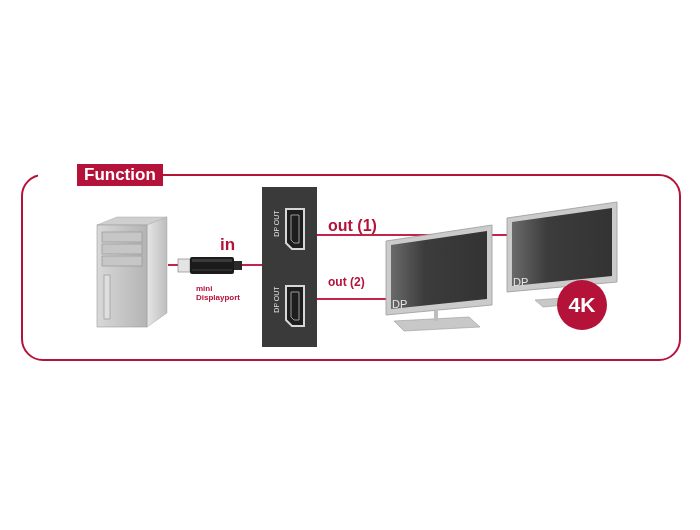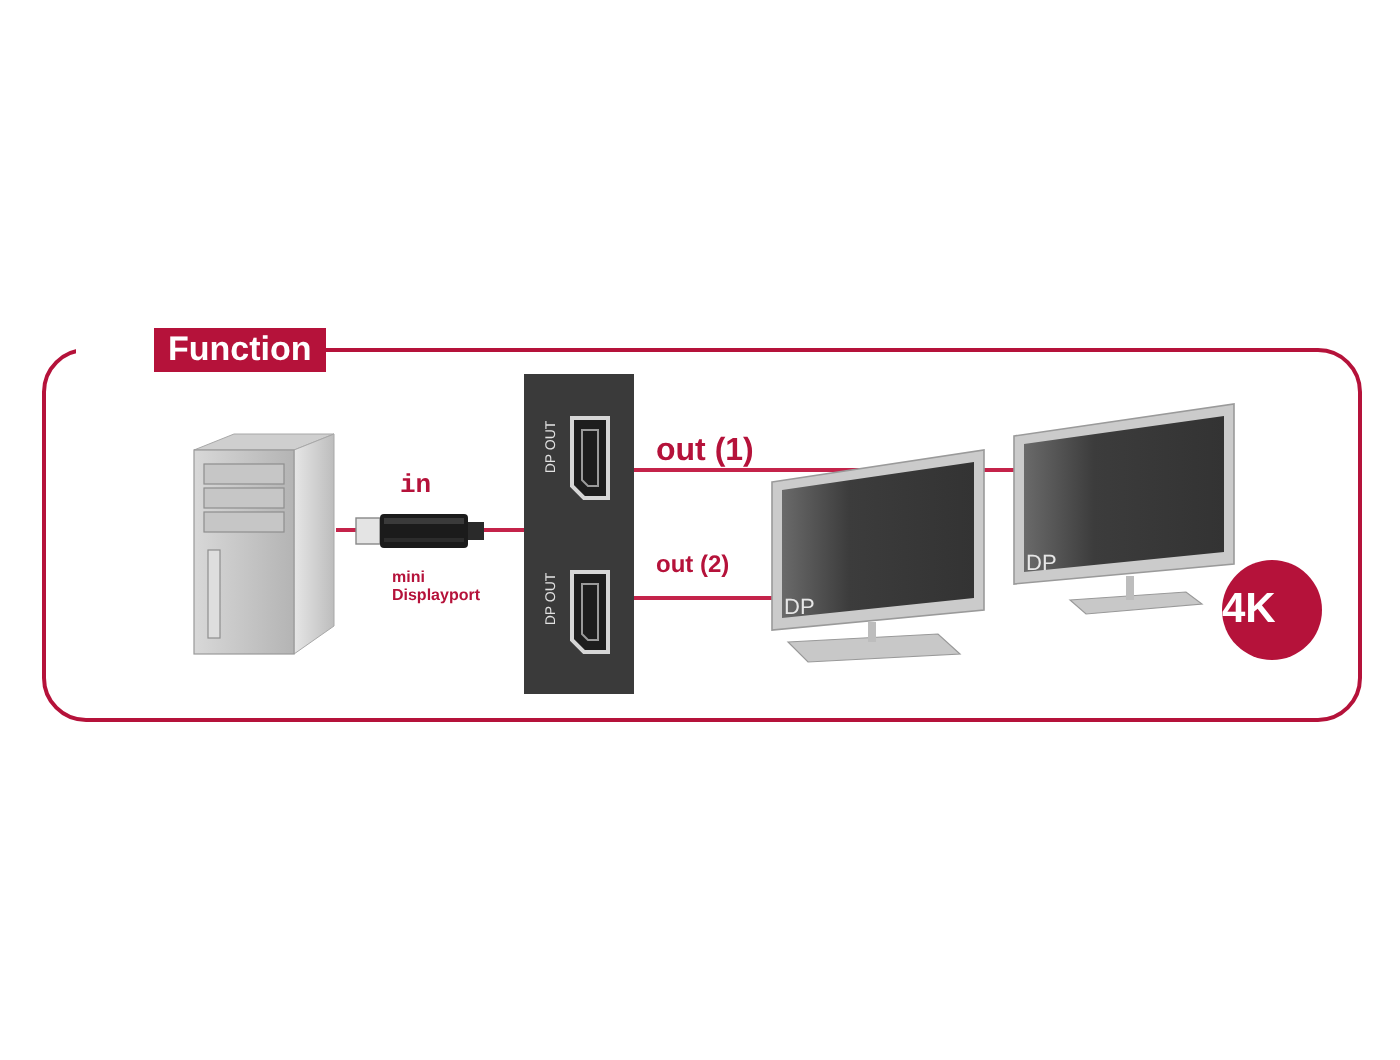--- a/index.html
+++ b/index.html
@@ -43,21 +43,21 @@
 
 <svg style="left:178px;top:256px;" width="70" height="20" viewBox="0 0 70 20">
   <rect x="0" y="3" width="12" height="13" fill="#e4e4e4" stroke="#888" stroke-width="0.7"></rect>
   <rect x="12" y="1" width="44" height="17" rx="2" fill="#1b1b1b"></rect>
   <rect x="14" y="3" width="40" height="3" fill="#3a3a3a"></rect>
   <rect x="14" y="13" width="40" height="2" fill="#2c2c2c"></rect>
   <rect x="56" y="5" width="8" height="9" fill="#2a2a2a"></rect>
 </svg>
 <div class="cable" style="left:242px;top:264px;width:20px;"></div>
 
-<div class="abs label-red" style="left:200px;top:235px;font-size:13px;font-family:Liberation Mono, monospace;">in</div>
+<div class="abs label-red" style="left:220px;top:235px;font-size:17px;">in</div>
 <div class="abs label-red" style="left:196px;top:284px;font-size:8px;width:34px;text-align:left;">mini</div>
 <div class="abs label-red" style="left:186px;top:293px;font-size:8px;width:54px;text-align:right;">Displayport</div>
 
 <div class="abs" style="left:262px;top:187px;width:55px;height:160px;background:#3a3a3a;"></div>
 <div class="abs" style="left:256px;top:220px;width:40px;font-size:7px;color:#e0e0e0;transform:rotate(-90deg);text-align:center;">DP OUT</div>
 <div class="abs" style="left:256px;top:296px;width:40px;font-size:7px;color:#e0e0e0;transform:rotate(-90deg);text-align:center;">DP OUT</div>
 <svg style="left:284px;top:207px;" width="22" height="44" viewBox="0 0 22 44">
   <path d="M2,2 H20 V42 H8 L2,36 Z" fill="#1d1d1d" stroke="#d6d6d6" stroke-width="2"></path>
   <path d="M7,8 H15 V36 H10 L7,33 Z" fill="none" stroke="#9a9a9a" stroke-width="1"></path>
 </svg>
@@ -94,15 +94,15 @@
         <stop offset="1" stop-color="#333"></stop>
       </linearGradient>
     </defs>
   <polygon points="2,18 108,2 108,82 2,92" fill="#cbcbcb" stroke="#9a9a9a" stroke-width="0.8"></polygon>
   <polygon points="7,22 103,8 103,76 7,86" fill="url(#scr1)"></polygon>
   <polygon points="10,98 85,94 96,104 20,108" fill="#c8c8c8" stroke="#999" stroke-width="0.6"></polygon>
   <rect x="50" y="88" width="4" height="10" fill="#bdbdbd"></rect>
 </svg>
 <div class="abs" style="left:392px;top:298px;font-size:11px;color:#e6e6e6;">DP</div>
 
-<div class="abs" style="left:611px;top:280px;width:50px;height:50px;border-radius:50%;background:#b5123a;display:flex;align-items:center;justify-content:flex-start;">
+<div class="abs" style="left:557px;top:280px;width:50px;height:50px;border-radius:50%;background:#b5123a;display:flex;align-items:center;justify-content:center;">
   <span style="color:#fff;font-weight:bold;font-size:21px;">4K</span>
 </div>
 
 </body></html>

